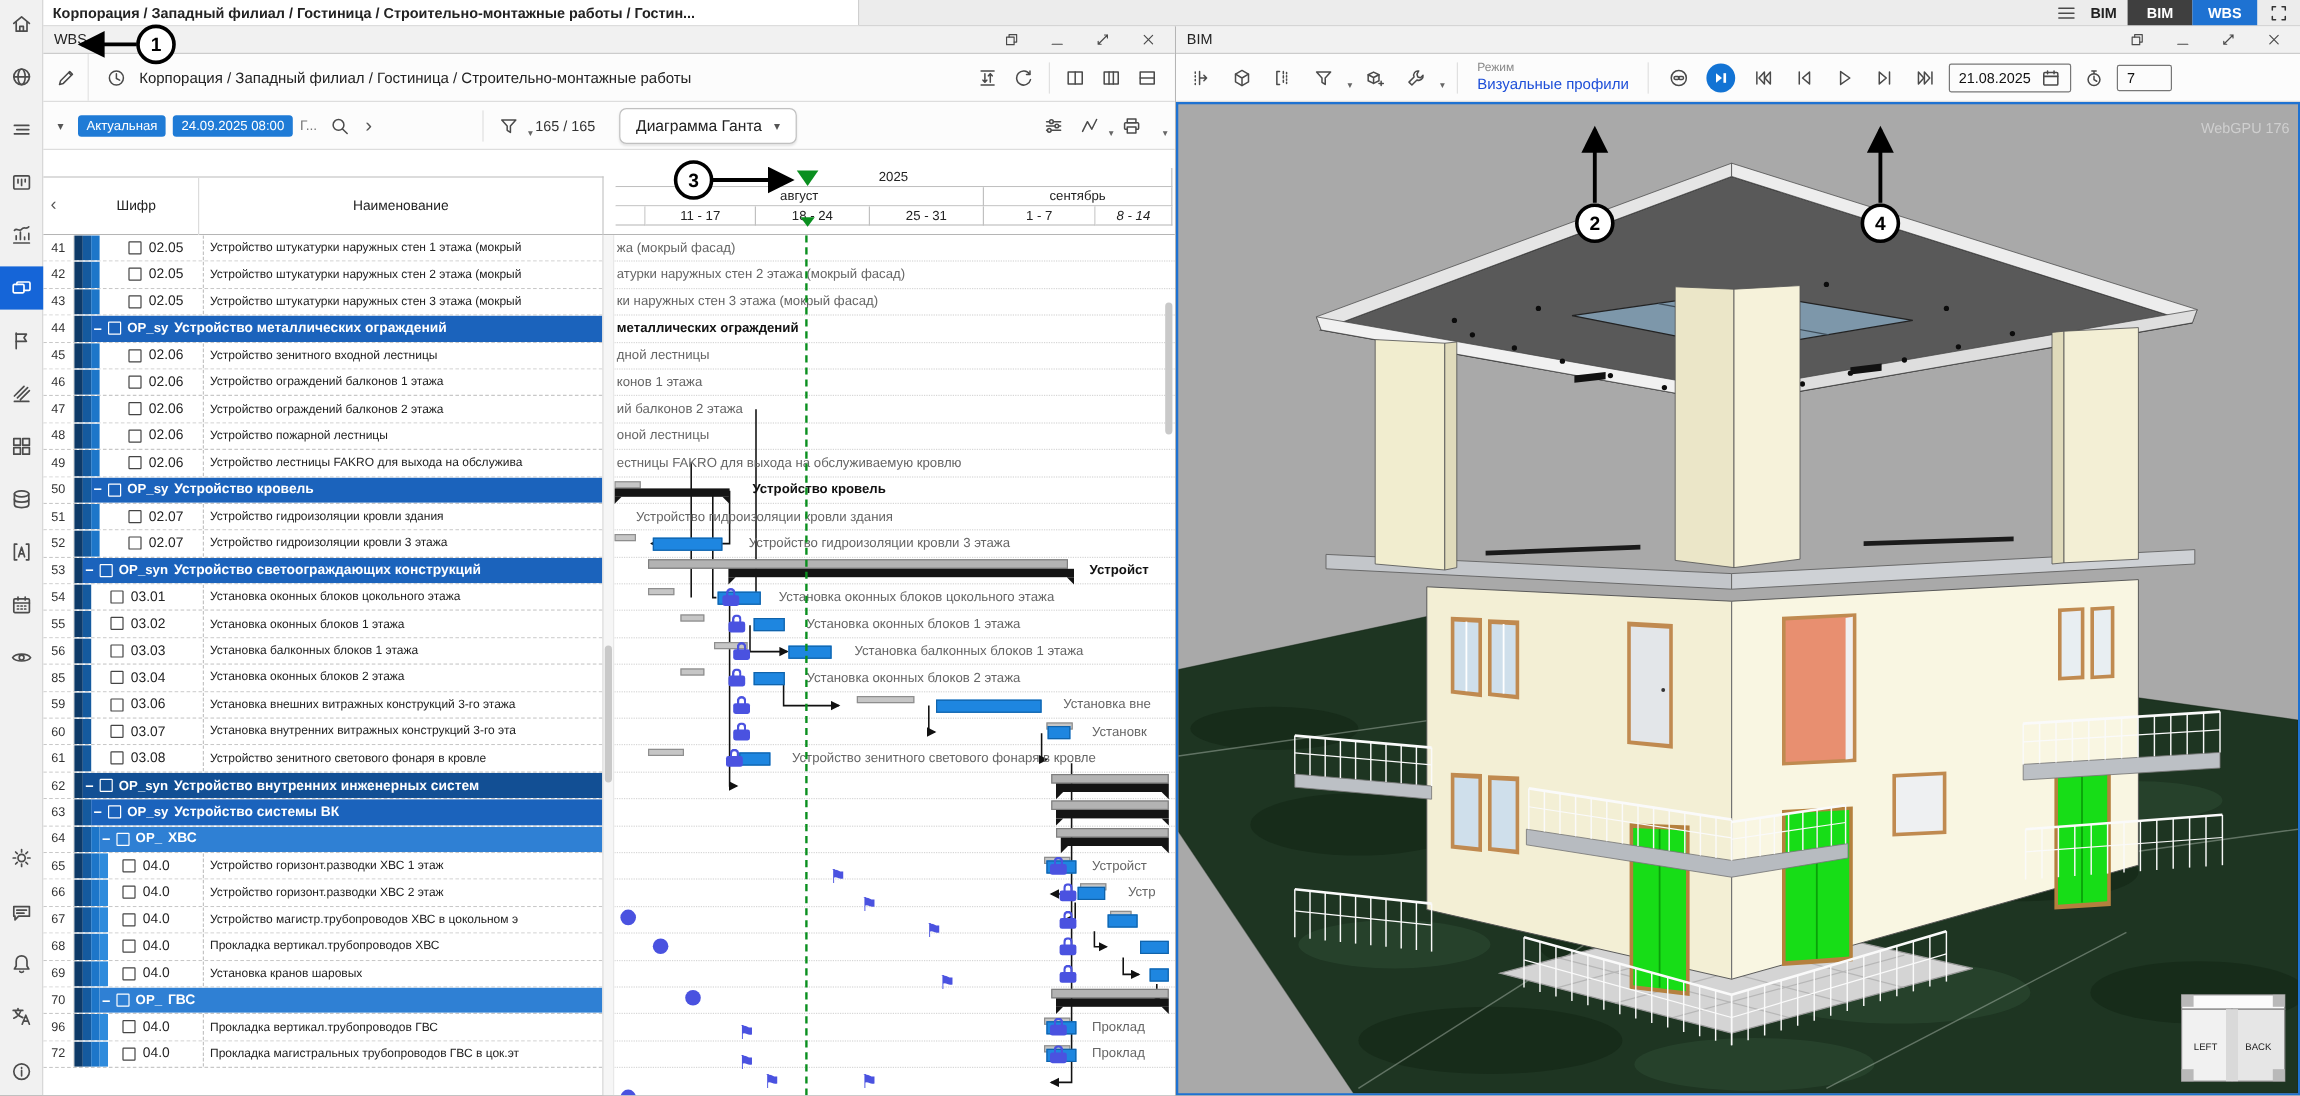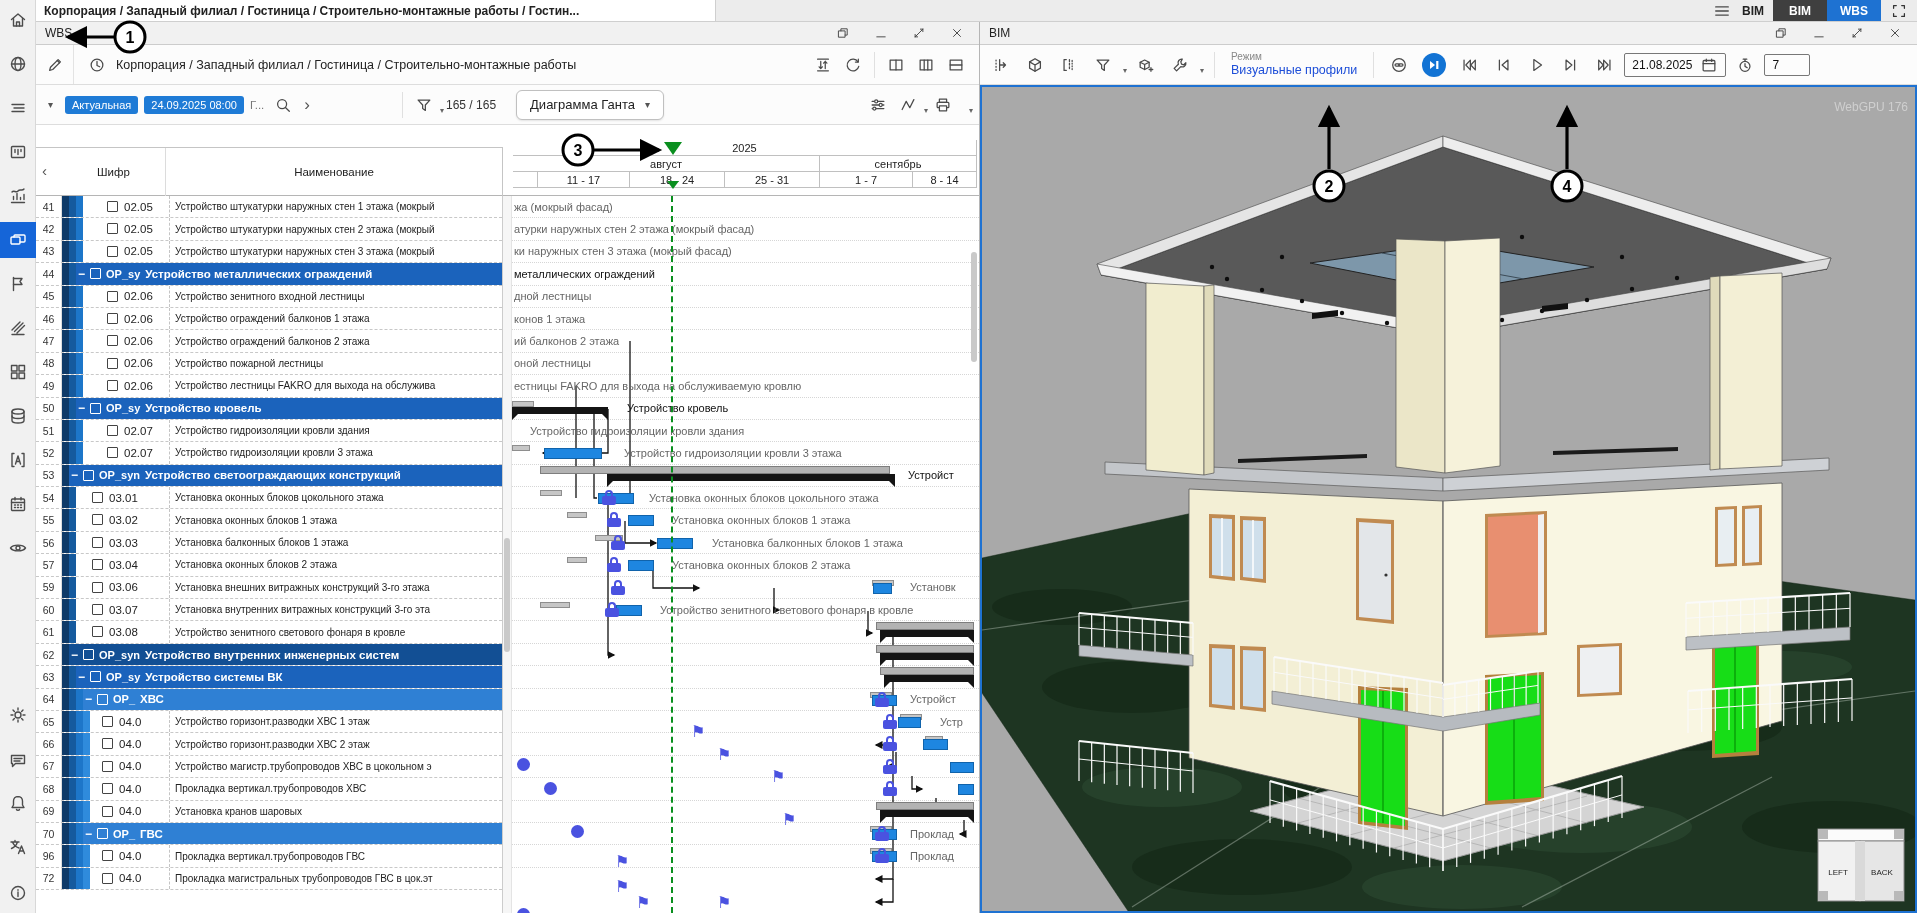--- a/index.html
+++ b/index.html
@@ -70,21 +70,21 @@
 .gb{position:absolute;top:3px;height:6px;background:#c6c6c6;border:1px solid #8e8e8e;z-index:2}
 .glb{position:absolute;top:1px;height:8px;background:#b3b3b3;border:1px solid #7e7e7e;z-index:2}
 .bb{position:absolute;top:6px;height:11px;background:#1e86e0;border:1px solid #1063ab;z-index:3}
 .kb{position:absolute;top:9px;height:7px;background:#141414;z-index:2}
 .kb::before{content:"";position:absolute;left:0;top:7px;border-left:6px solid #141414;border-bottom:6px solid transparent}
 .kb::after{content:"";position:absolute;right:0;top:7px;border-right:6px solid #141414;border-bottom:6px solid transparent}
 .lk{position:absolute;top:3px;width:14px;height:15px;z-index:4}
 .lk .sh{position:absolute;left:3px;top:0;width:8px;height:8px;border:2px solid #4a52e0;border-bottom:none;border-radius:4px 4px 0 0}
 .lk .bd{position:absolute;left:0;top:6px;width:14px;height:9px;background:#4a52e0;border-radius:2px}
 .glab{position:absolute;top:0;bottom:0;display:flex;align-items:center;font-size:11px;color:#666;white-space:nowrap;z-index:4}
-.glab.b{color:#111;font-weight:normal}
+.glab.b{color:#111;font-weight:bold}
 .dotm{position:absolute;width:13px;height:13px;border-radius:50%;background:#4a52e0;z-index:4}
 .flagm{position:absolute;font-size:16px;color:#4a52e0;line-height:14px;z-index:4}
 .today{position:absolute;top:0;bottom:0;border-left:2px dashed #0a8f1f;z-index:9}
 .connect{position:absolute;left:0;top:0;z-index:1}
 
 .mode{display:flex;flex-direction:column;line-height:1.2;padding:0 6px}
 .mode .l1{font-size:10px;color:#888}
 .mode .l2{font-size:12.5px;color:#1d4ed8}
 .dbox{border:1px solid #777;border-radius:2px;height:24px;display:flex;align-items:center;padding:0 7px;font-size:12px;gap:8px;color:#111}
 .nbox{border:1px solid #777;border-radius:2px;height:22px;width:46px;display:flex;align-items:center;padding:0 7px;font-size:12px;color:#111}
@@ -382,21 +382,21 @@
           </div>
           <div class="scale" id="scale">
               <div class="scell" style="left: 0px; top: 0px; width: 464px; height: 16px;">2025</div>
               <div class="scell" style="left: 0px; top: 16px; width: 307px; height: 16px;">август</div>
               <div class="scell" style="left: 307px; top: 16px; width: 157px; height: 16px;">сентябрь</div>
               <div class="scell" style="left: 0px; top: 32px; width: 25px; height: 16px;"></div>
               <div class="scell" style="left: 25px; top: 32px; width: 92px; height: 16px;">11 - 17</div>
               <div class="scell" style="left: 117px; top: 32px; width: 95px; height: 16px;">18 - 24</div>
               <div class="scell" style="left: 212px; top: 32px; width: 95px; height: 16px;">25 - 31</div>
               <div class="scell" style="left: 307px; top: 32px; width: 93px; height: 16px;">1 - 7</div>
-              <div class="scell" style="left: 400px; top: 32px; width: 64px; height: 16px;">8 - 14</div>
+              <div class="scell" style="left: 400px; top: 32px; width: 64px; height: 16px; font-style: italic;">8 - 14</div>
               <div class="triBig" style="left: 151px;"></div>
               <div class="triSm" style="left: 154px;"></div>
             </div>
         </div>
 
         <div class="wbody">
           <div class="grid" id="gridrows">
               <div class="trow">
                 <div class="rnum">41</div>
                 <div class="stripe" style="left:26px;background:#0e3a68"></div>
@@ -550,21 +550,21 @@
               <div class="trow">
                 <div class="rnum">56</div>
                 <div class="stripe" style="left:26px;background:#0e3a68"></div>
                 <div class="stripe" style="left:33px;background:#155a9e"></div>
                 <div class="cbx" style="left:56px"></div>
                 <span class="code" style="left:73px">03.03</span>
                 <span class="nsep"></span>
                 <span class="nm">Установка балконных блоков 1 этажа</span>
               </div>
               <div class="trow">
-                <div class="rnum">57</div>
+                <div class="rnum">85</div>
                 <div class="stripe" style="left:26px;background:#0e3a68"></div>
                 <div class="stripe" style="left:33px;background:#155a9e"></div>
                 <div class="cbx" style="left:56px"></div>
                 <span class="code" style="left:73px">03.04</span>
                 <span class="nsep"></span>
                 <span class="nm">Установка оконных блоков 2 этажа</span>
               </div>
               <div class="trow">
                 <div class="rnum">59</div>
                 <div class="stripe" style="left:26px;background:#0e3a68"></div>
@@ -816,20 +816,29 @@
                   <span class="glab" style="left: 200px;">Установка балконных блоков 1 этажа</span>
                 </div>
                 <div class="grow">
                   <span class="gb" style="left: 55px; width: 20px;"></span>
                   <span class="bb" style="left: 116px; width: 26px;"></span>
                   <span class="lk" style="left: 95px;">
                     <i class="sh"></i>
                     <i class="bd"></i>
                   </span>
                   <span class="glab" style="left: 160px;">Установка оконных блоков 2 этажа</span>
+                </div>
+                <div class="grow">
+                  <span class="lk" style="left: 99px;">
+                    <i class="sh"></i>
+                    <i class="bd"></i>
+                  </span>
+                  <span class="gb" style="left: 202px; width: 48px;"></span>
+                  <span class="bb" style="left: 268px; width: 88px;"></span>
+                  <span class="glab" style="left: 374px;">Установка вне</span>
                 </div>
                 <div class="grow">
                   <span class="lk" style="left: 99px;">
                     <i class="sh"></i>
                     <i class="bd"></i>
                   </span>
                   <span class="gb" style="left: 360px; width: 22px;"></span>
                   <span class="bb" style="left: 361px; width: 19px;"></span>
                   <span class="glab" style="left: 398px;">Установк</span>
                 </div>

